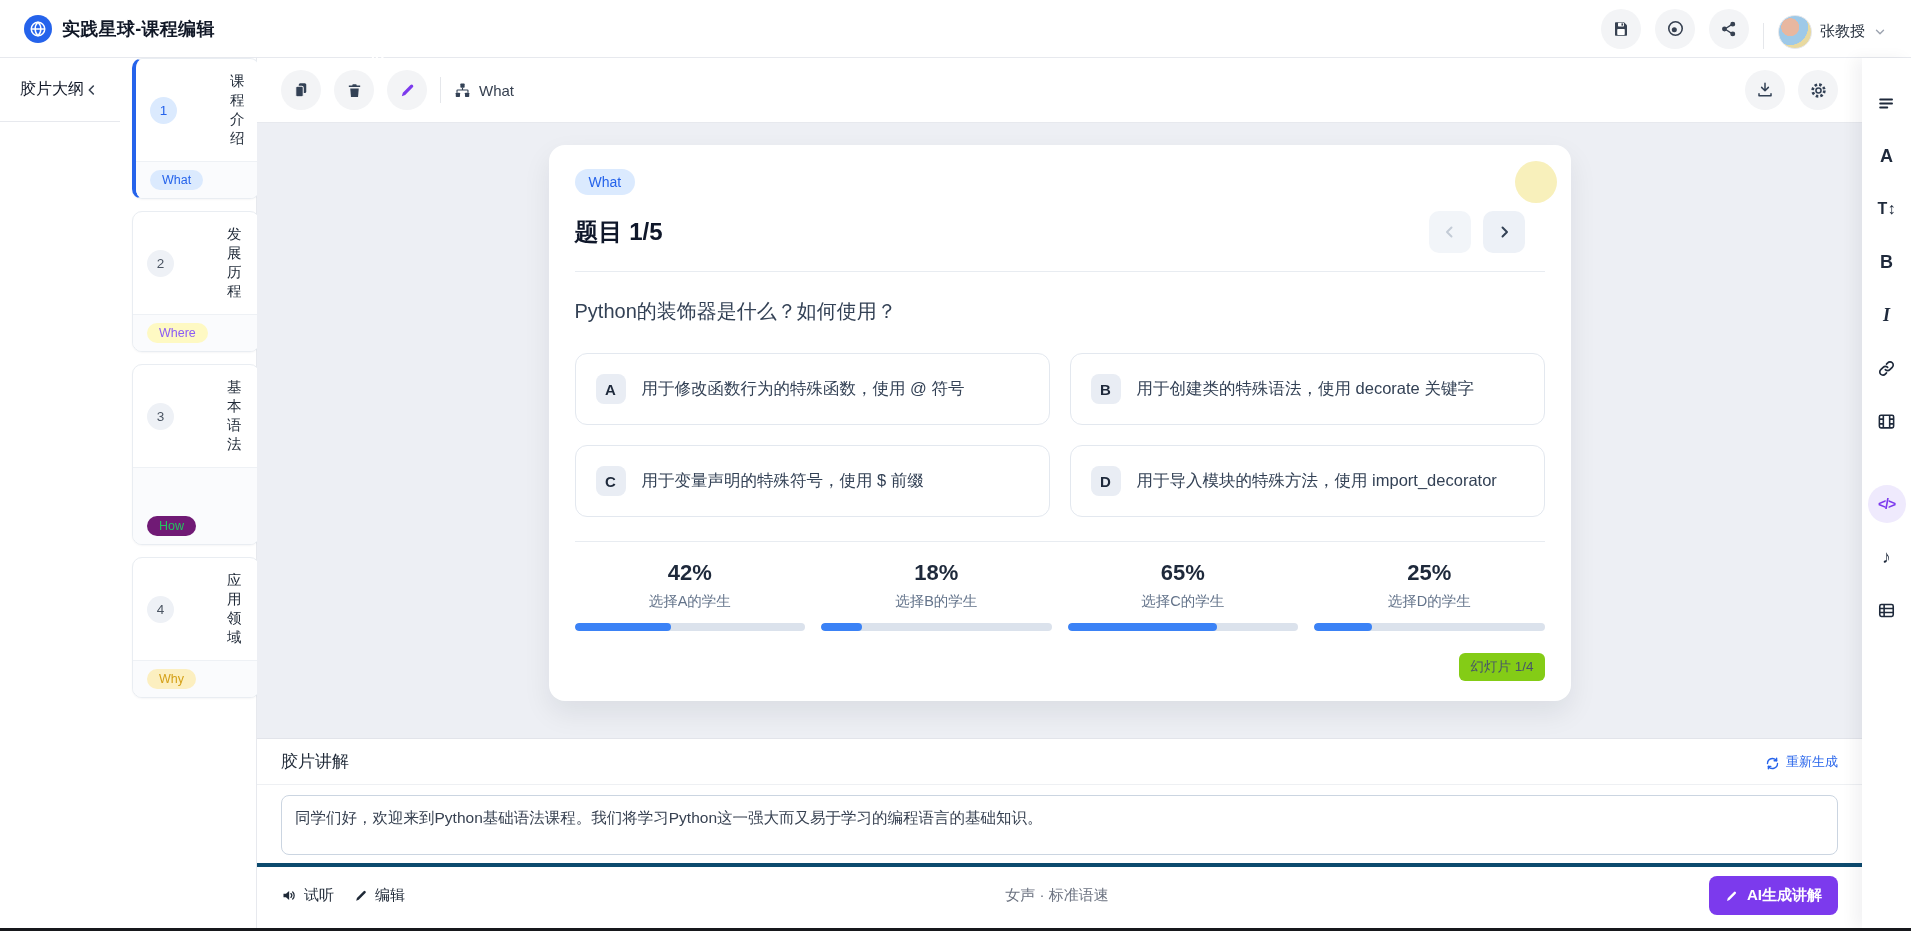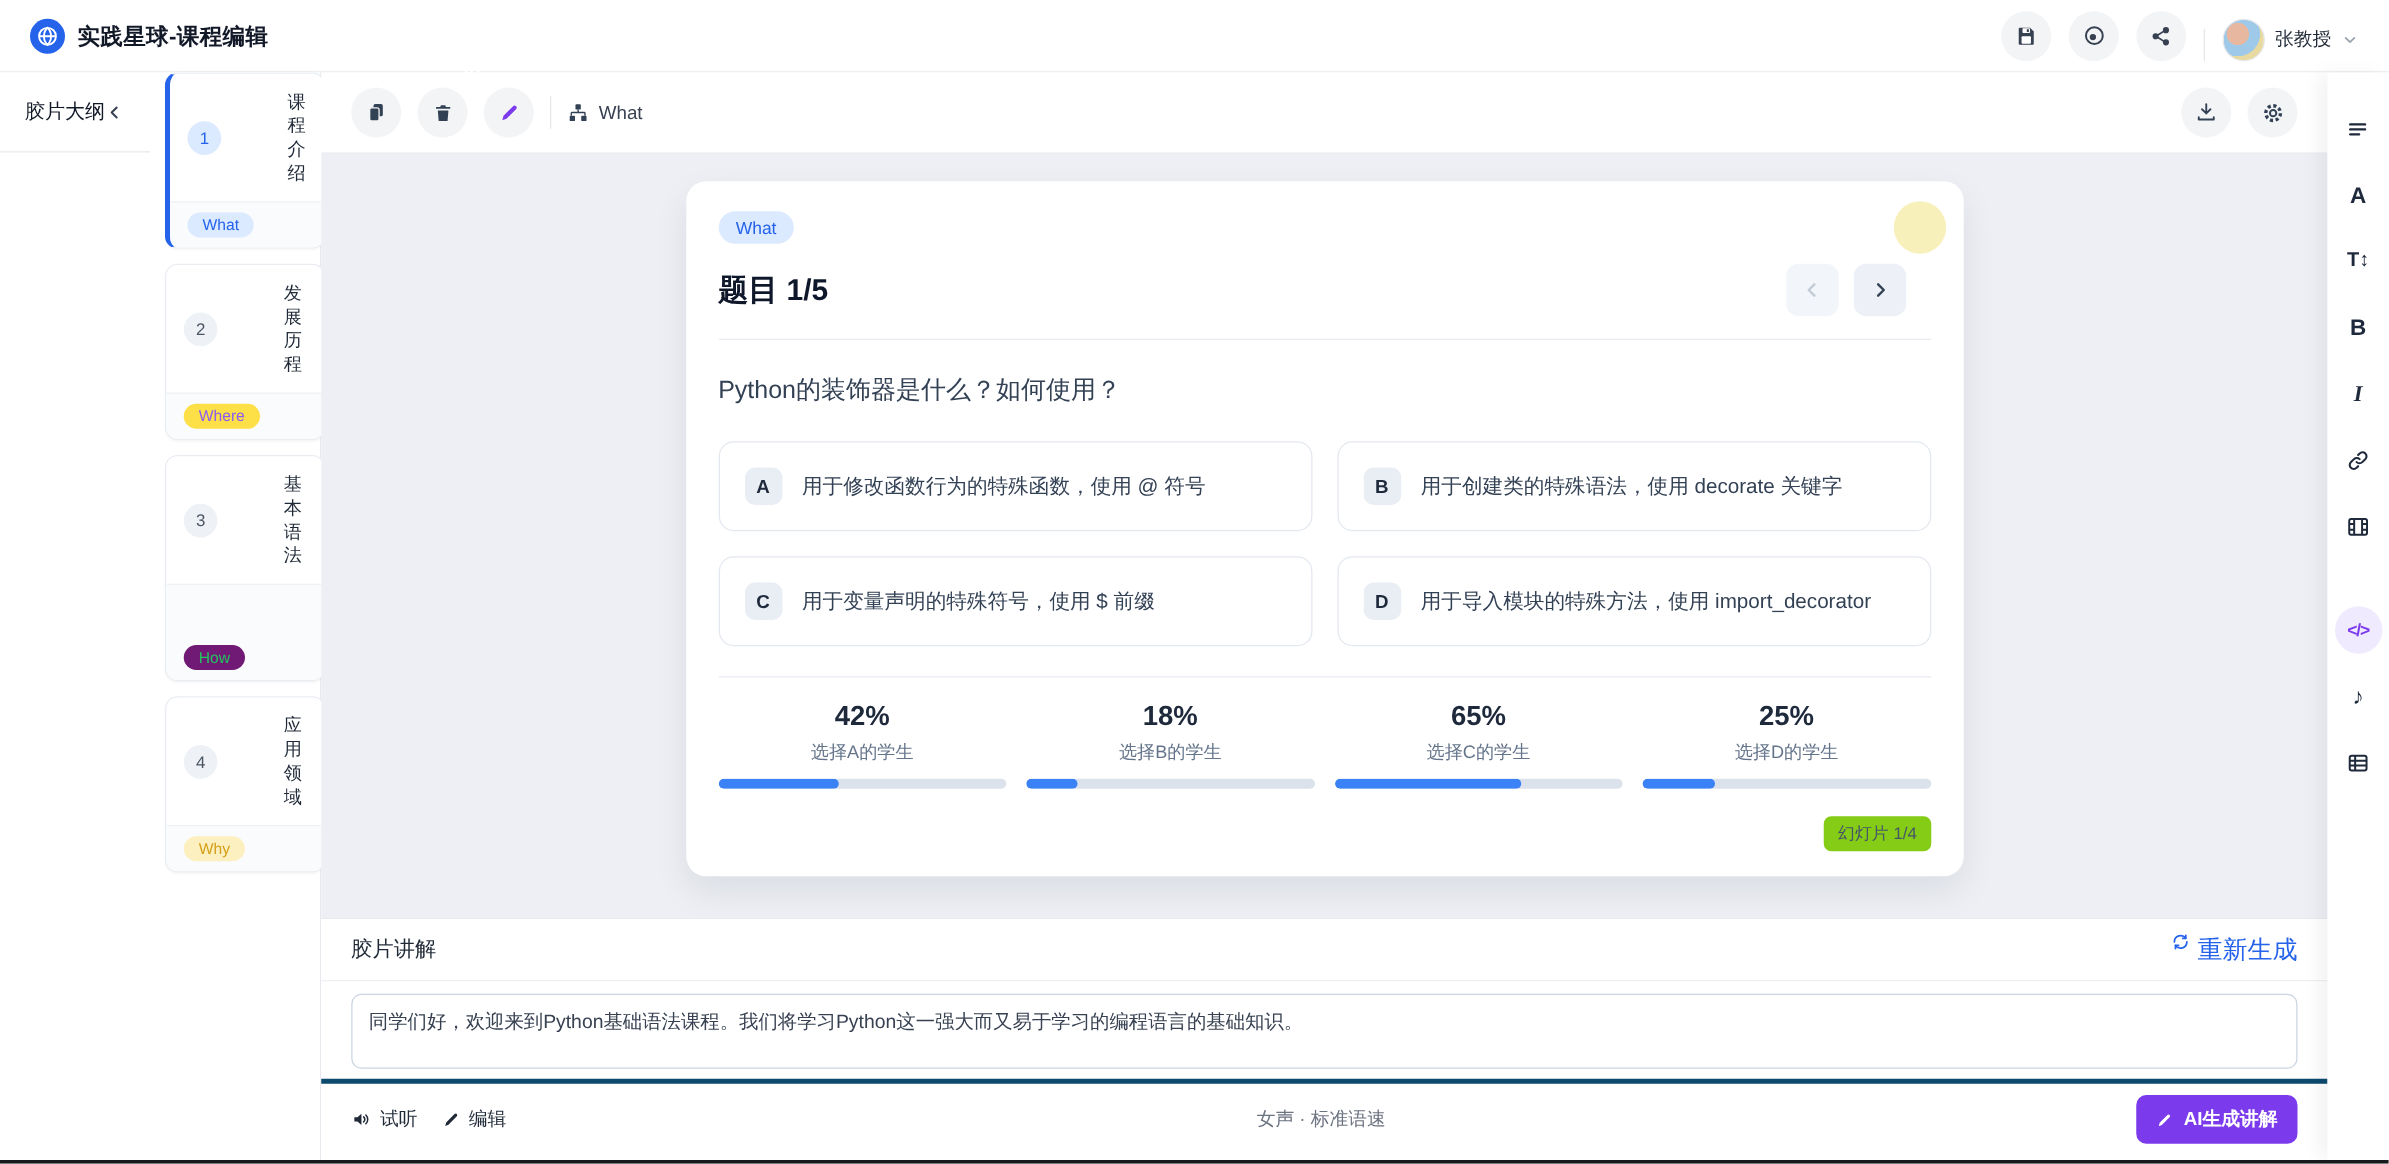--- a/index.html
+++ b/index.html
@@ -56,21 +56,21 @@
   .slide-card-top { display:flex; align-items:center; gap:12px; padding:13px 14px; }
   .slide-num {
     width:27px; height:27px; border-radius:50%; background:#eef1f6; color:#4b5563;
     font-size:13.5px; display:flex; align-items:center; justify-content:center; flex:0 0 auto;
   }
   .slide-card.active .slide-num { background:#dbeafe; color:#2563eb; }
   .slide-name { font-size:14.5px; color:#1f2937;margin-left:41px; }
   .slide-card-bottom { border-top:1px solid #eef1f5; background:#fafbfd; padding:8px 14px; }
   .badge { display:inline-block; border-radius:999px; padding:3px 12px; font-size:12.5px; }
   .badge-what  { background:#dbeafe; color:#2563eb; }
-  .badge-where { background:#fde047; color:#8b5cf6; }
+  .badge-where { background:#fef9c3; color:#8b5cf6; }
   .badge-how   { background:#701a75; color:#22c55e;margin-top:40px; }
   .badge-why   { background:#fcefc0; color:#d4a017; }
   .add-slide-btn {
     margin:16px 12px 0; height:38px; border:1px dashed #d4d8df; border-radius:10px; background:#fff;
     color:#4b5563; font-size:14px; display:flex; align-items:center; justify-content:center; gap:7px; cursor:pointer;
   }
   .ai-slide-btn {
     margin:16px 12px; height:42px; border:none; border-radius:10px; background:#7c3aed;
     color:#fff; font-size:15px; font-weight:bold; display:flex; align-items:center; justify-content:center; gap:8px; cursor:pointer;
   }
@@ -124,21 +124,21 @@
   .slide-indicator-row { display:flex; justify-content:flex-end; margin-top:22px; }
   .slide-indicator { background:#84cc16; color:#475569; font-size:13.5px; border-radius:6px; padding:5px 11px;text-align:right; }
 
   
   .narration { background:#fff; border-top:1px solid #e2e4ea; flex:0 0 auto; }
   .narration-head {
     display:flex; align-items:center; justify-content:space-between;
     padding:11px 24px; border-bottom:1px solid #eef0f3;
   }
   .narration-title { font-size:17px; color:#1f2937; }
-  .regen-link { display:flex; align-items:flex-start; gap:6px; color:#2563eb; font-size:20px; cursor:pointer; background:none; border:none; }
+  .regen-link { display:flex; align-items:flex-end; gap:6px; color:#2563eb; font-size:13px; cursor:pointer; background:none; border:none; }
   .narration-textarea {
     display:block; width:calc(100% - 48px); margin:10px 24px 8px; height:60px; resize:none;
     border:1px solid #cbd5e1; border-radius:8px; padding:11px 13px; font-size:15.5px; color:#374151;
     font-family:"Liberation Sans","DejaVu Sans",sans-serif; line-height:1.45; outline:none; background:#fff;
   }
   .narration-foot {
     display:flex; align-items:center; justify-content:space-between; padding:9px 24px 13px;
     border-top:4px solid #0c4a6e;
   }
   .foot-left { display:flex; align-items:center; gap:20px; }

